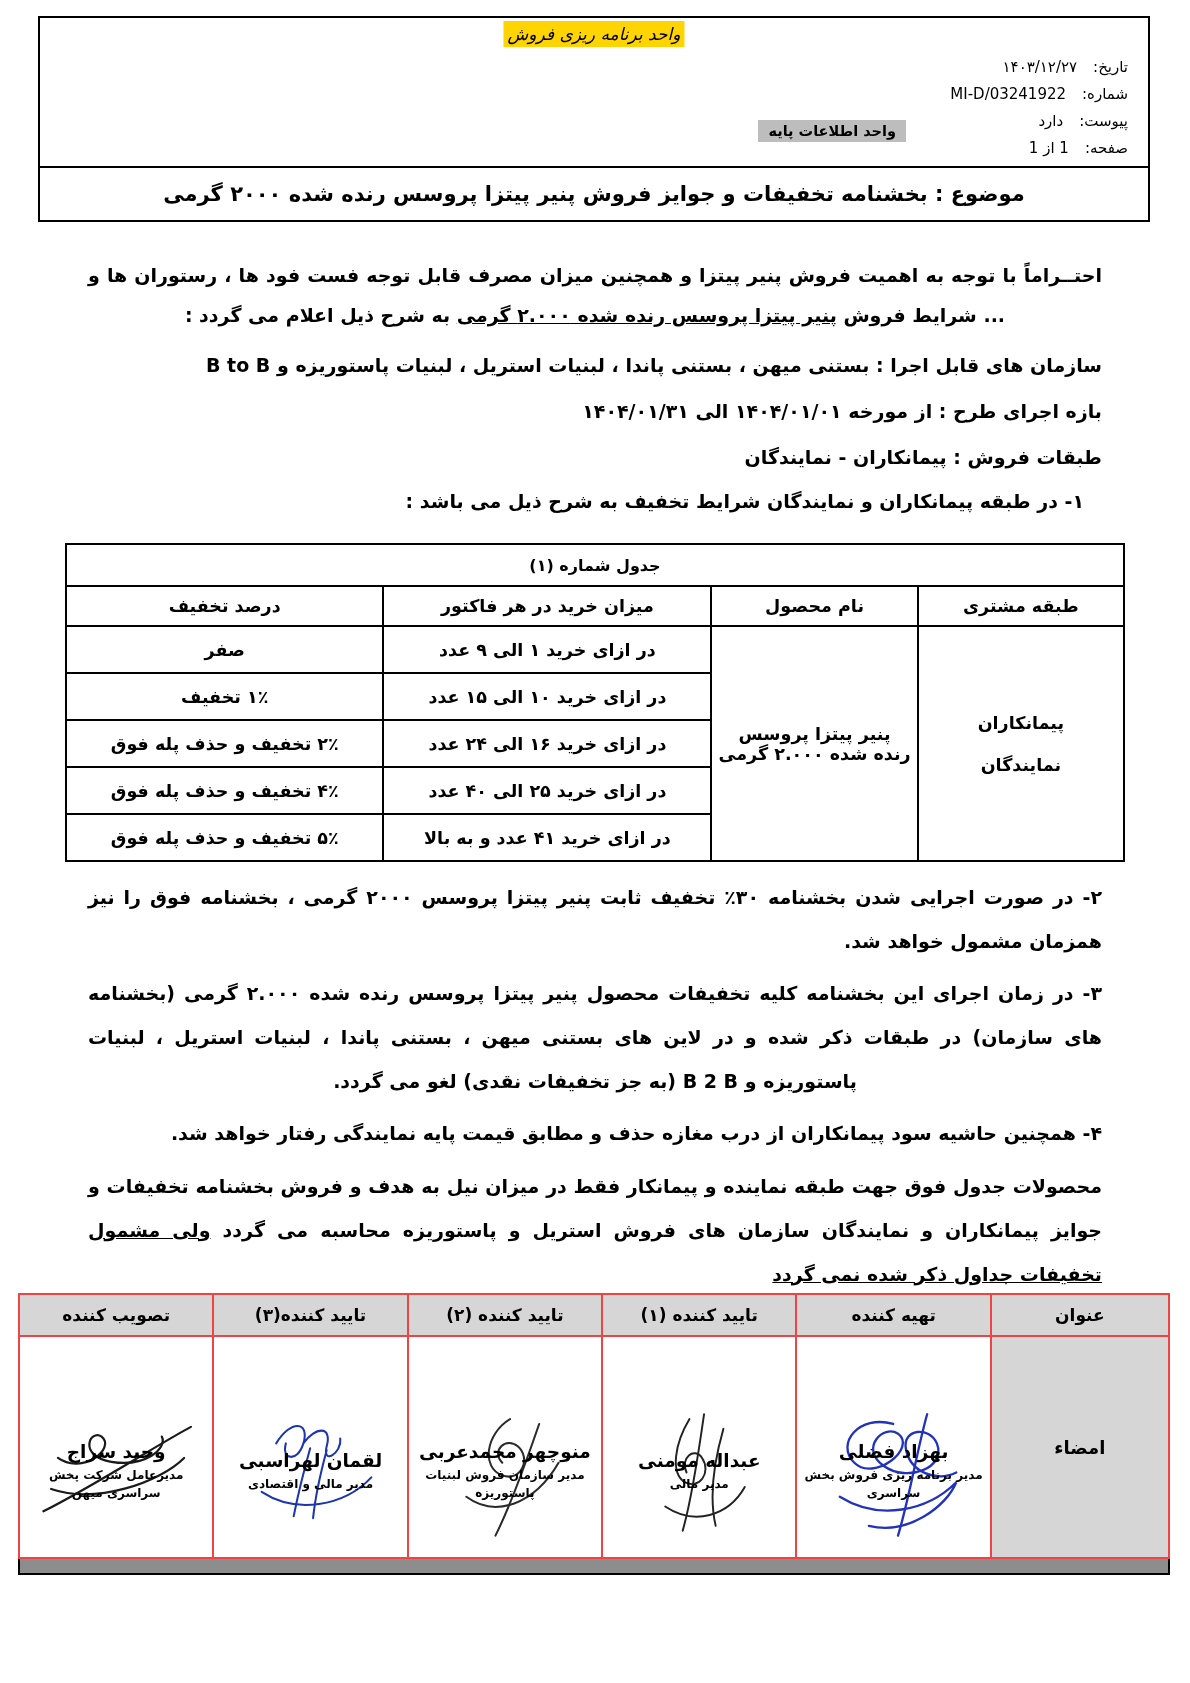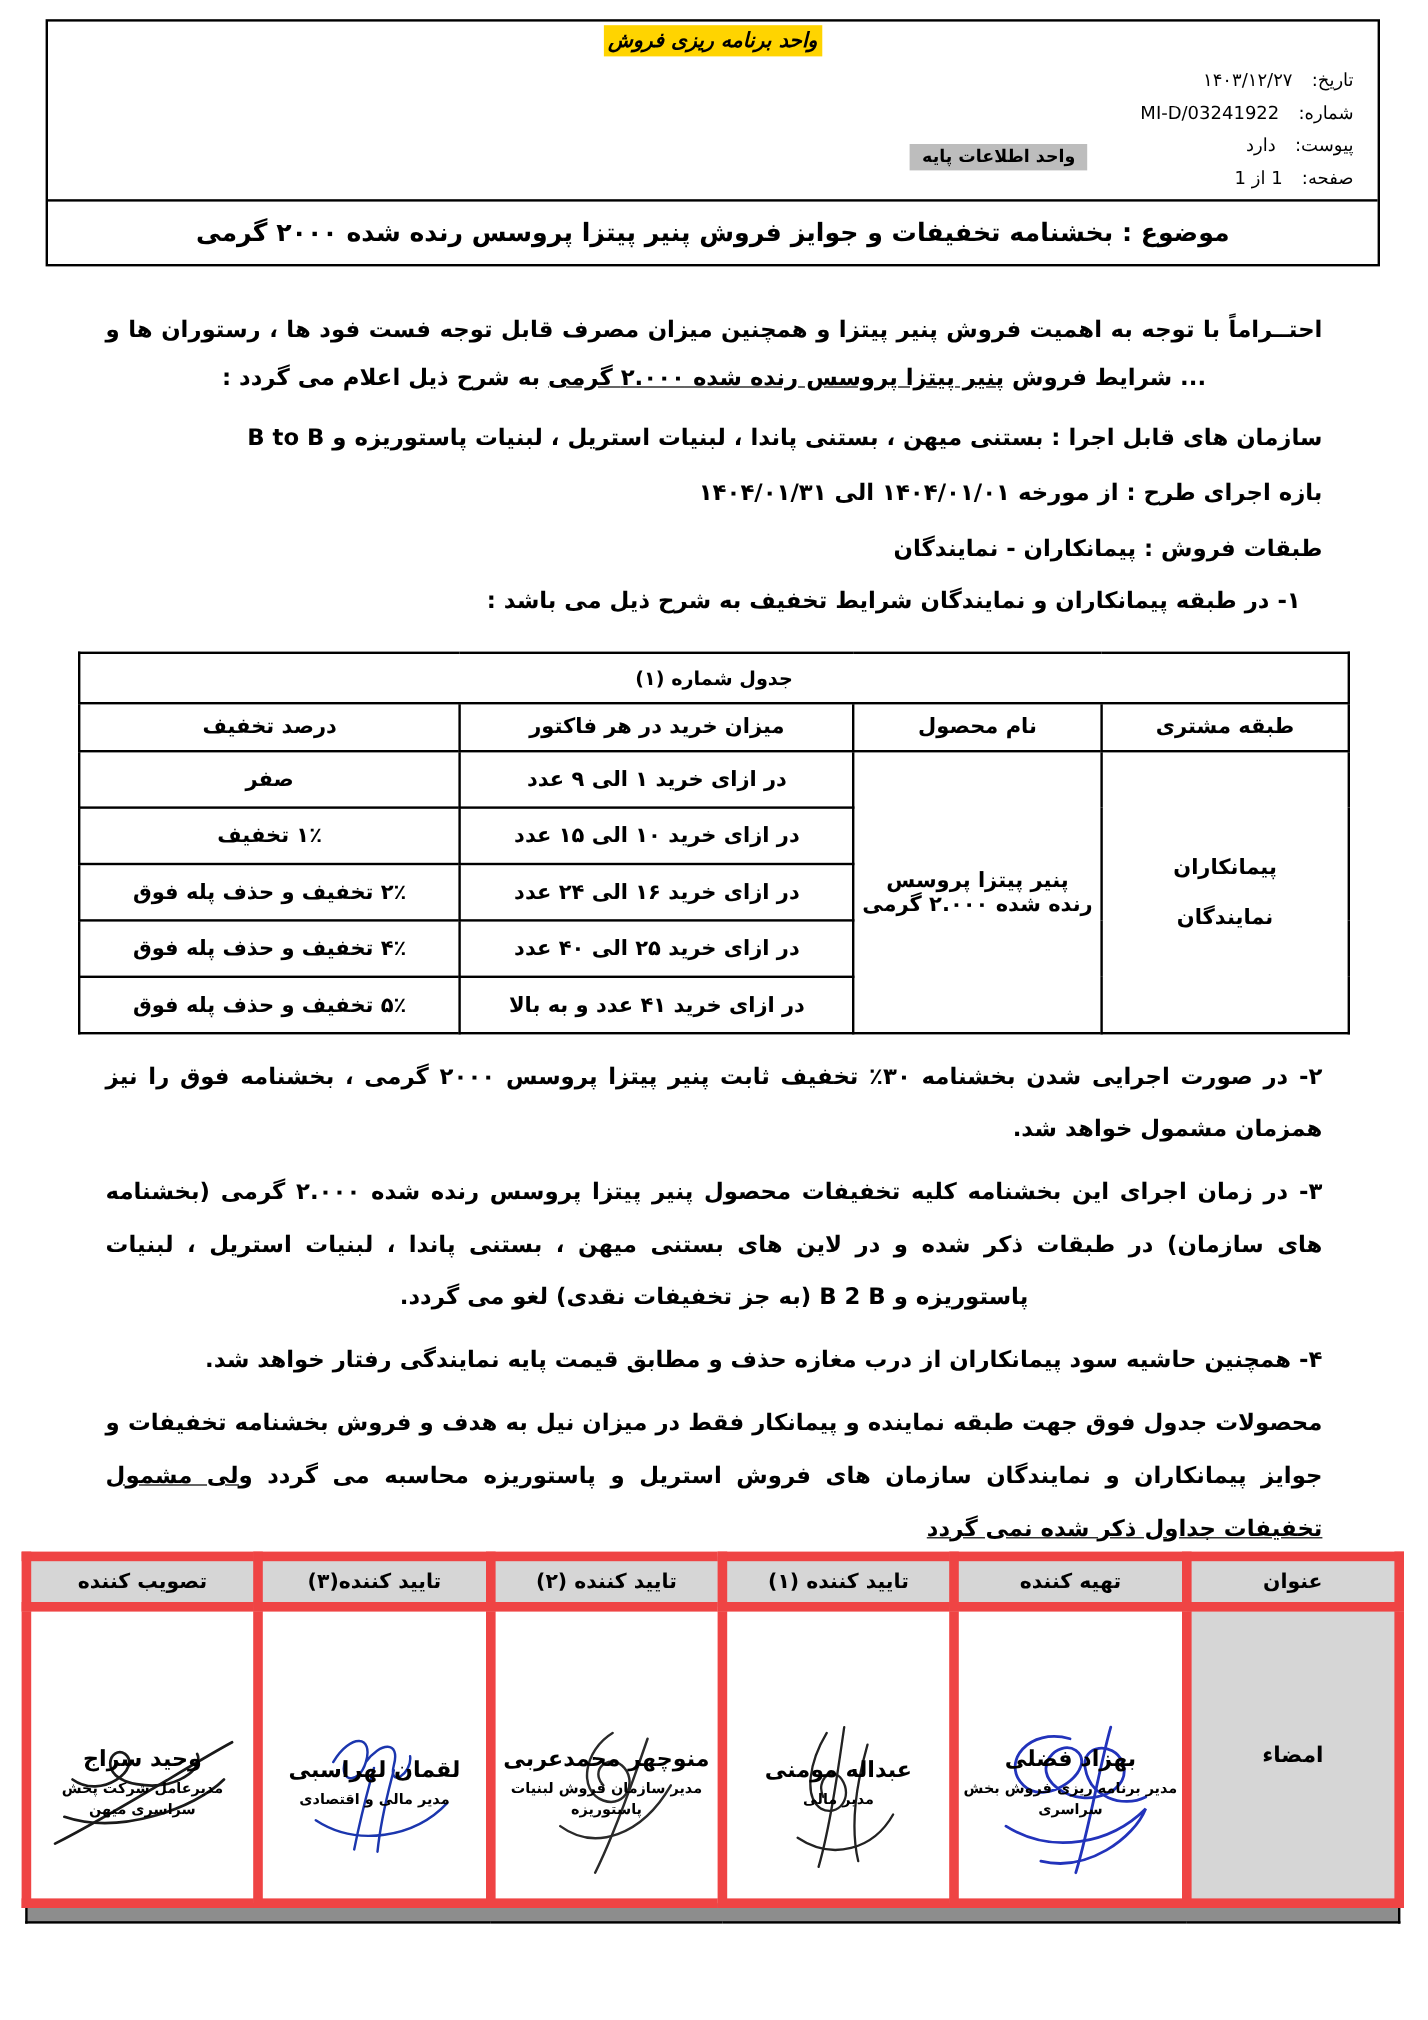--- a/index.html
+++ b/index.html
@@ -23,21 +23,21 @@
     position:absolute;
     top:16px; right:40px; left:38px;
     height:206px;
     border:2.5px solid #000;
   }
   .unit-title {
     position:absolute;
     top:3px; right:50%;
     transform:translateX(50%);
     background:#ffd400;
-    font-weight:bold;
+    font-weight:normal;
     font-style:italic;
     font-size:17px;
     padding:3px 4px;
     white-space:nowrap;
   }
   .meta-block {
     position:absolute;
     top:36px; right:20px;
     text-align:right;
     font-size:15px;
@@ -112,40 +112,40 @@
   .closing { line-height:2.3; margin-top:4px; text-align:justify; }
 
   
   .sig-table {
     position:absolute;
     top:1293px; right:20px; left:18px;
     border-collapse:collapse;
     table-layout:fixed;
   }
   .sig-table td, .sig-table th {
-    border:8px solid #ef4444;
+    border:2px solid #ef4444;
     text-align:center;
     vertical-align:middle;
   }
   .sig-head th {
     height:42px;
     background:#d6d6d6;
     font-size:17px;
     font-weight:bold;
   }
   .col-title { width:15.5%; }
   .col-sig   { width:16.9%; }
   .row-label-cell {
     background:#d6d6d6;
     font-weight:bold;
     font-size:18px;
   }
   .sig-cell {
     position:relative;
-    height:247px;
+    height:222px;
     vertical-align:top;
     padding-top:48px;
   }
   .sig-name { font-size:18.5px; font-weight:bold; position:relative; z-index:2; }
   .sig-role { font-size:12px; font-weight:bold; margin-top:4px; line-height:1.5; position:relative; z-index:2; }
   .sig-svg {
     position:absolute;
     right:0; left:0; bottom:2px;
     width:100%; height:165px;
     z-index:1;

